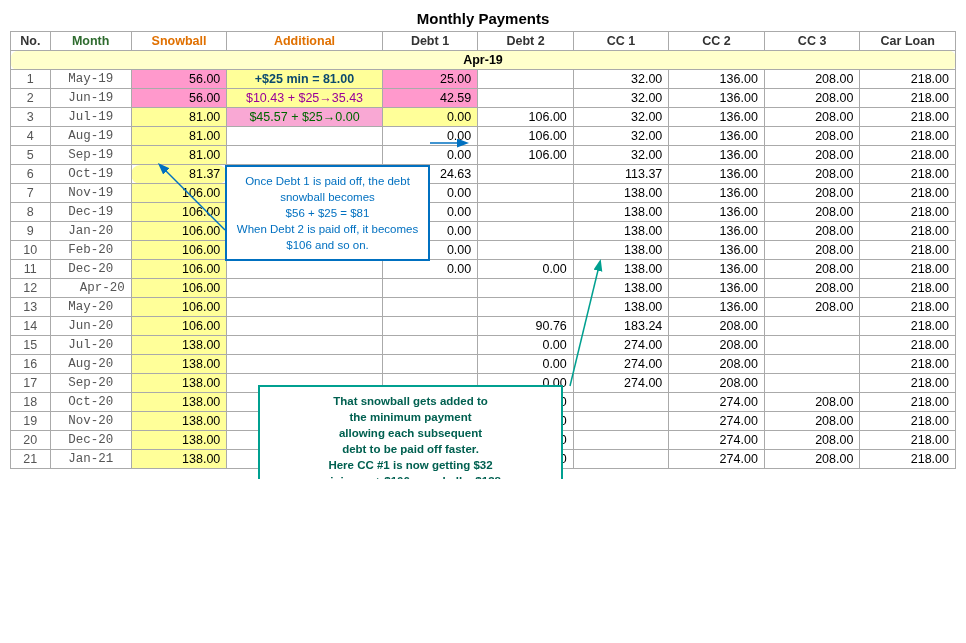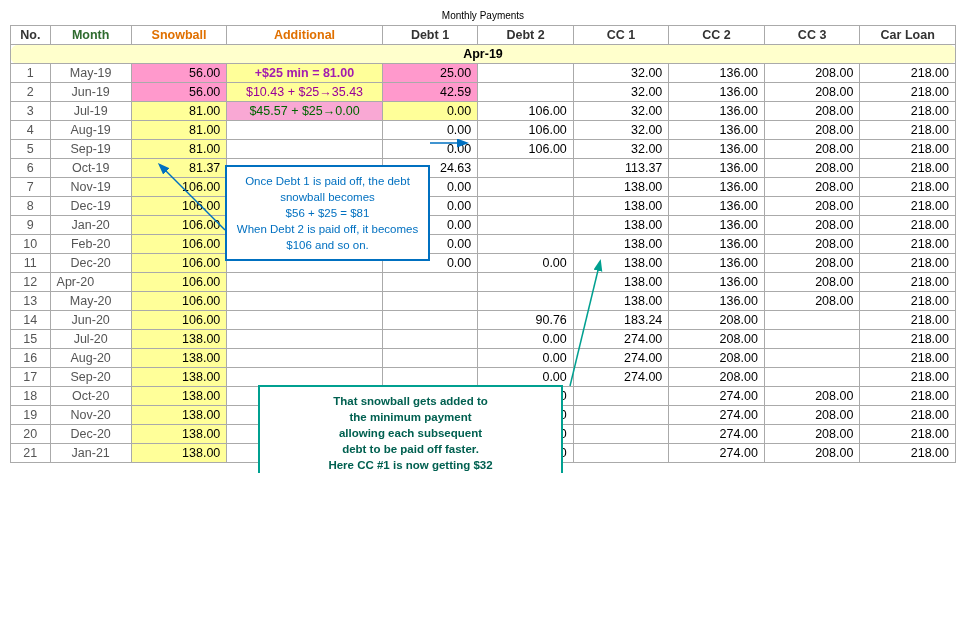--- a/index.html
+++ b/index.html
@@ -4,22 +4,22 @@
   <style>
     * { box-sizing: border-box; margin: 0; padding: 0; }
     body {
       font-family: Arial, sans-serif;
       font-size: 13px;
       background: #fff;
       padding: 10px;
     }
     .page-title {
       text-align: center;
-      font-weight: normal;
-      font-size: 10px;
+      font-weight: bold;
+      font-size: 15px;
       margin-bottom: 4px;
     }
     .table-wrapper {
       position: relative;
       overflow: visible;
     }
     table {
       border-collapse: collapse;
       width: 100%;
     }
@@ -41,21 +41,21 @@
     th.col-snowball { width: 80px; color: #e07000; }
     th.col-additional { width: 80px; color: #e07000; }
     th.col-debt1 { width: 80px; }
     th.col-debt2 { width: 80px; }
     th.col-cc1 { width: 80px; }
     th.col-cc2 { width: 80px; }
     th.col-cc3 { width: 80px; }
     th.col-carloan { width: 80px; }
 
     td.col-no { text-align: center; color: #555; }
-    td.col-month { text-align: center; color: #555; }
+    td.col-month { text-align: center; color: #555; font-family: Liberation Mono, monospace; }
     td.col-snowball { text-align: right; }
     td.col-additional { text-align: right; }
 
     
     .annotation-box {
       position: absolute;
       border: 2px solid;
       background: white;
       font-size: 11.5px;
       padding: 6px 8px;
@@ -111,21 +111,21 @@
       </tr>
     </thead>
     <tbody id="table-body">
     <tr style="background: rgb(255, 255, 204);">
           <td colspan="10" style="text-align: center; font-weight: bold; background: rgb(255, 255, 204); border-radius: 7px;">Apr-19</td>
         </tr>
         <tr>
           <td class="col-no">1</td>
           <td class="col-month" style="text-align: center;">May-19</td>
           <td class="col-snowball" style="background: rgb(255, 153, 204);">56.00</td>
-          <td class="col-additional" style="text-align: center; background: rgb(255, 255, 153); color: #a21caf; font-weight: bold;">+$25 min = 81.00</td>
+          <td class="col-additional" style="text-align: center; background: rgb(255, 255, 153); color: #0c4a6e; font-weight: bold;">+$25 min = 81.00</td>
           <td class="col-debt1" style="background: rgb(255, 153, 204);">25.00</td>
           <td class="col-debt2"></td>
           <td class="col-cc1">32.00</td>
           <td class="col-cc2">136.00</td>
           <td class="col-cc3">208.00</td>
           <td class="col-carloan">218.00</td>
         </tr>
         <tr>
           <td class="col-no">2</td>
           <td class="col-month" style="text-align: center;">Jun-19</td>
@@ -170,21 +170,21 @@
           <td class="col-debt1">0.00</td>
           <td class="col-debt2">106.00</td>
           <td class="col-cc1">32.00</td>
           <td class="col-cc2">136.00</td>
           <td class="col-cc3">208.00</td>
           <td class="col-carloan">218.00</td>
         </tr>
         <tr>
           <td class="col-no">6</td>
           <td class="col-month" style="text-align: center;">Oct-19</td>
-          <td class="col-snowball" style="background: rgb(255, 255, 153);">81.37</td>
+          <td class="col-snowball" style="background: rgb(255, 255, 153); border-radius: 9px;">81.37</td>
           <td class="col-additional" style="text-align: center;"></td>
           <td class="col-debt1">24.63</td>
           <td class="col-debt2"></td>
           <td class="col-cc1">113.37</td>
           <td class="col-cc2">136.00</td>
           <td class="col-cc3">208.00</td>
           <td class="col-carloan">218.00</td>
         </tr>
         <tr>
           <td class="col-no">7</td>
@@ -241,21 +241,21 @@
           <td class="col-additional" style="text-align: center;"></td>
           <td class="col-debt1">0.00</td>
           <td class="col-debt2">0.00</td>
           <td class="col-cc1">138.00</td>
           <td class="col-cc2">136.00</td>
           <td class="col-cc3">208.00</td>
           <td class="col-carloan">218.00</td>
         </tr>
         <tr>
           <td class="col-no">12</td>
-          <td class="col-month" style="text-align: left;">Apr-20</td>
+          <td class="col-month" style="text-align: right;">Apr-20</td>
           <td class="col-snowball" style="background: rgb(255, 255, 153);">106.00</td>
           <td class="col-additional" style="text-align: center;"></td>
           <td class="col-debt1"></td>
           <td class="col-debt2"></td>
           <td class="col-cc1">138.00</td>
           <td class="col-cc2">136.00</td>
           <td class="col-cc3">208.00</td>
           <td class="col-carloan">218.00</td>
         </tr>
         <tr>

